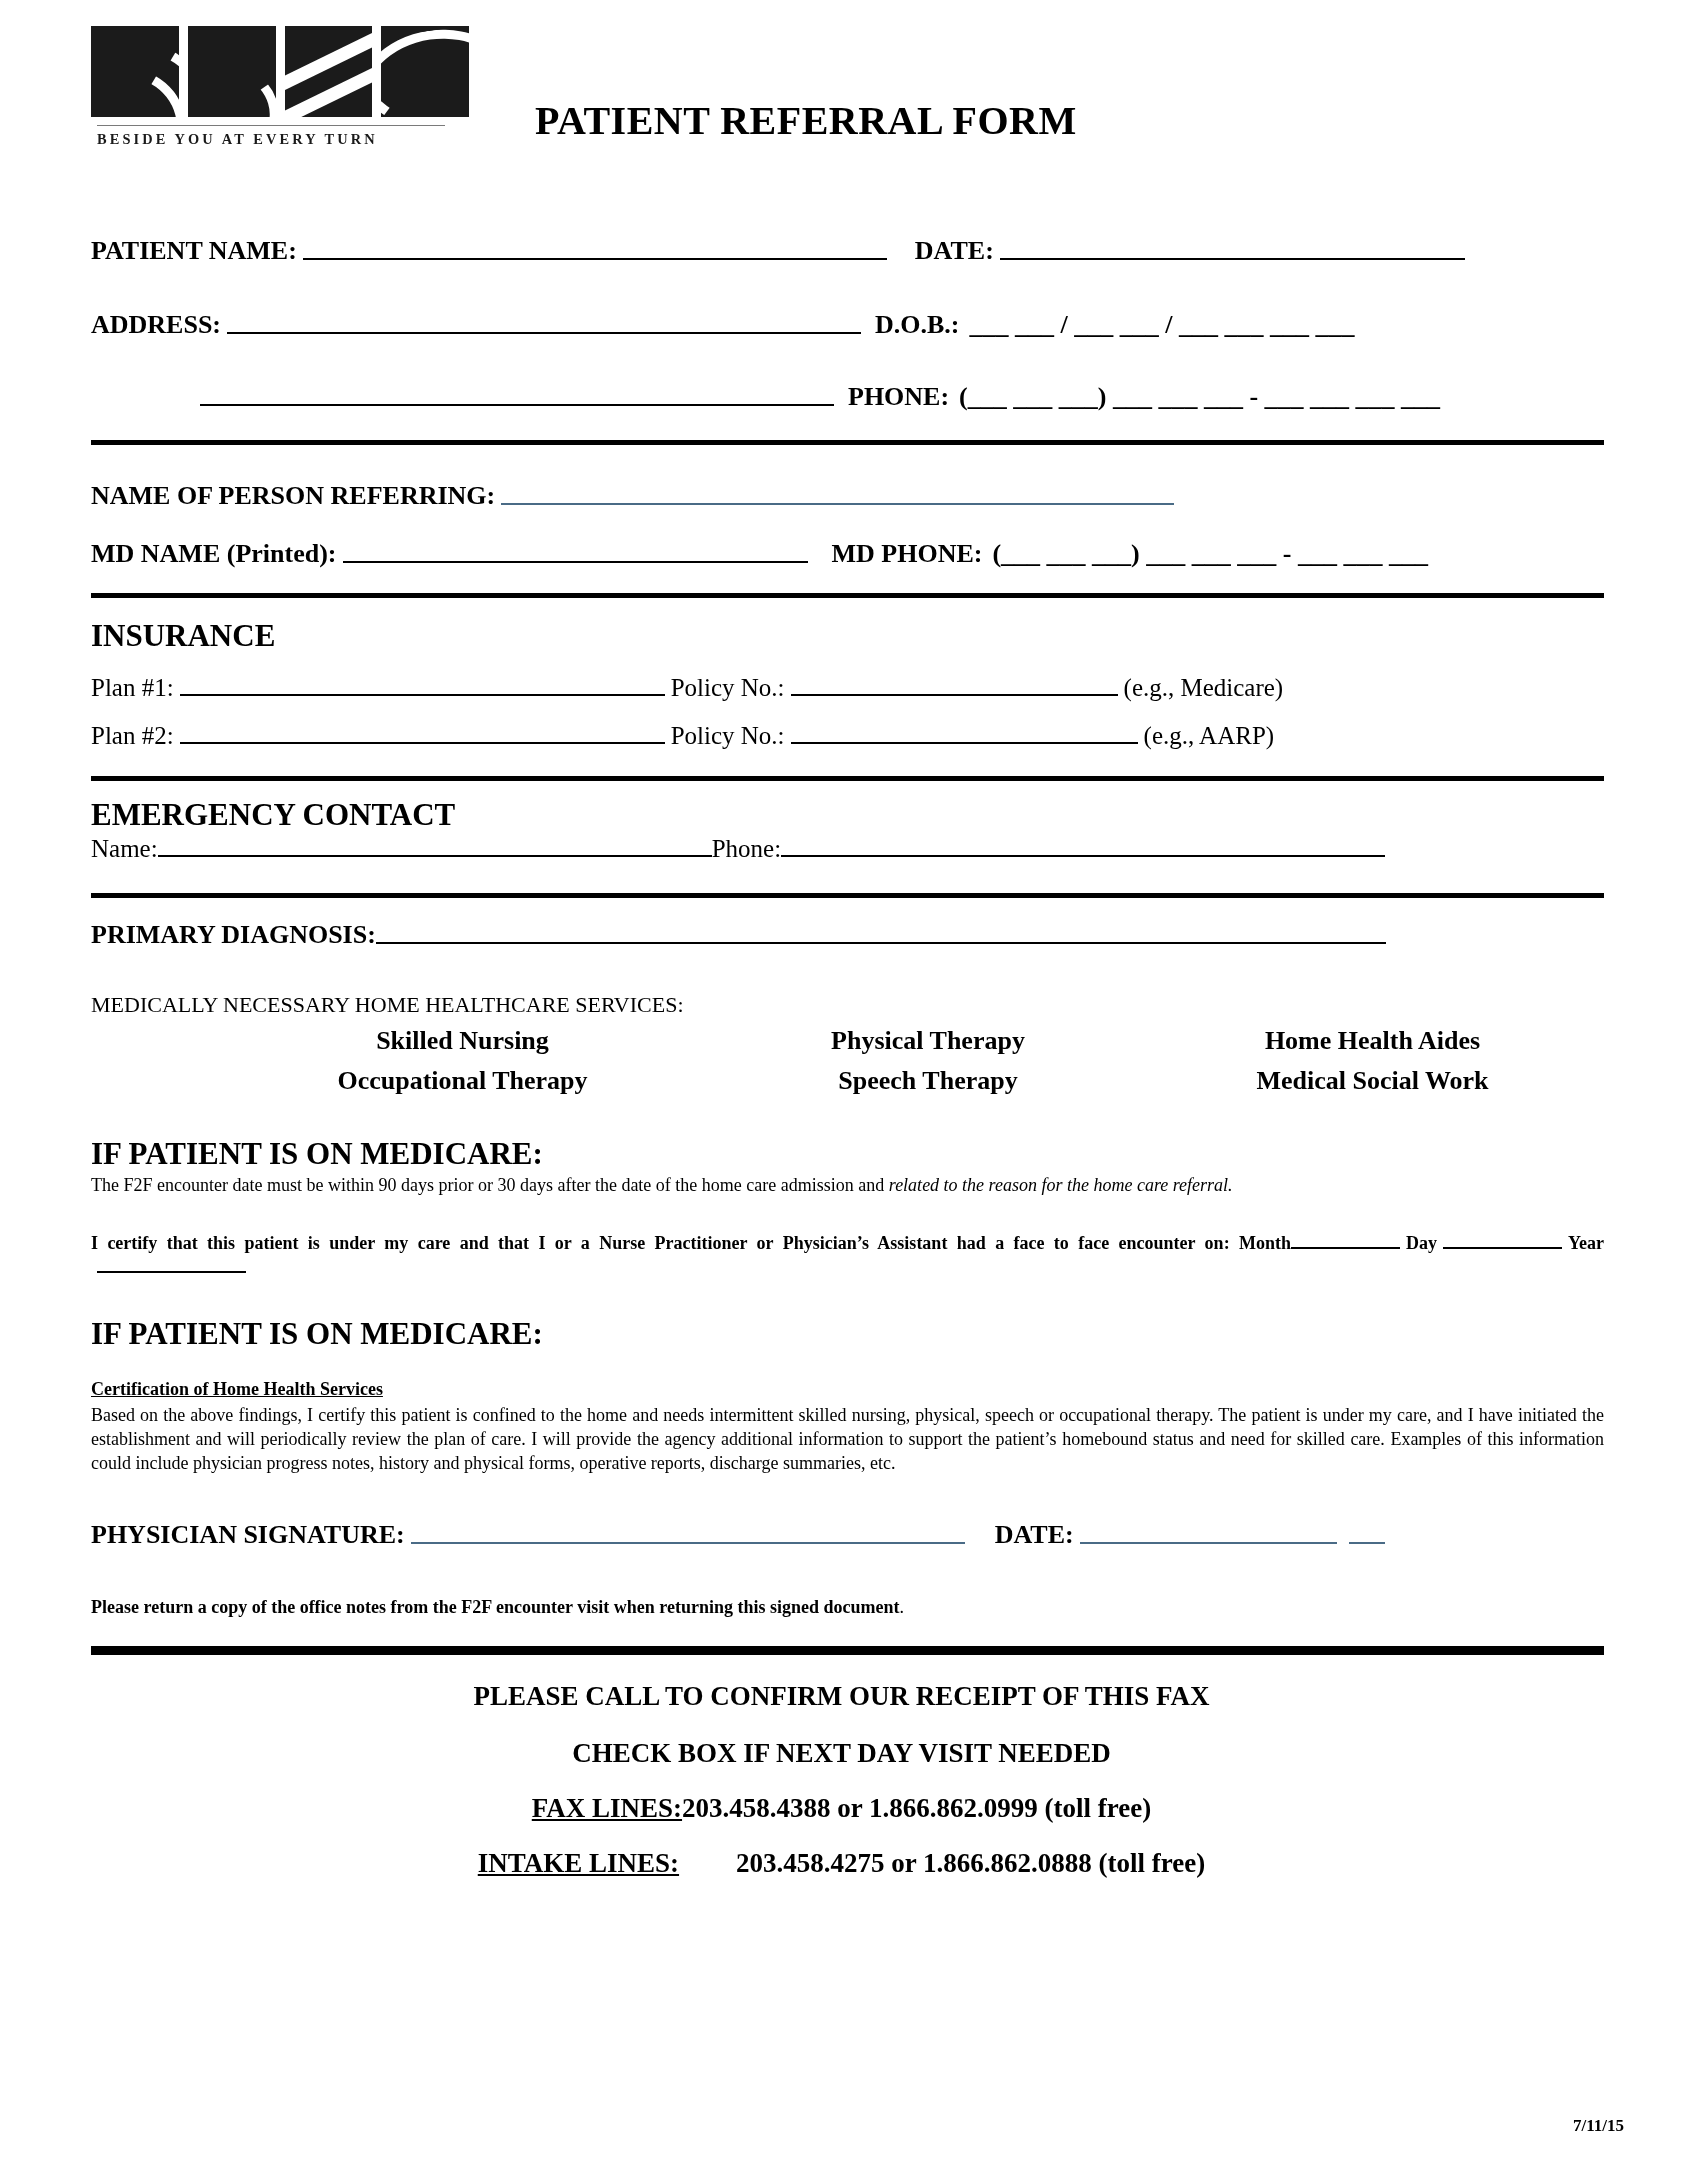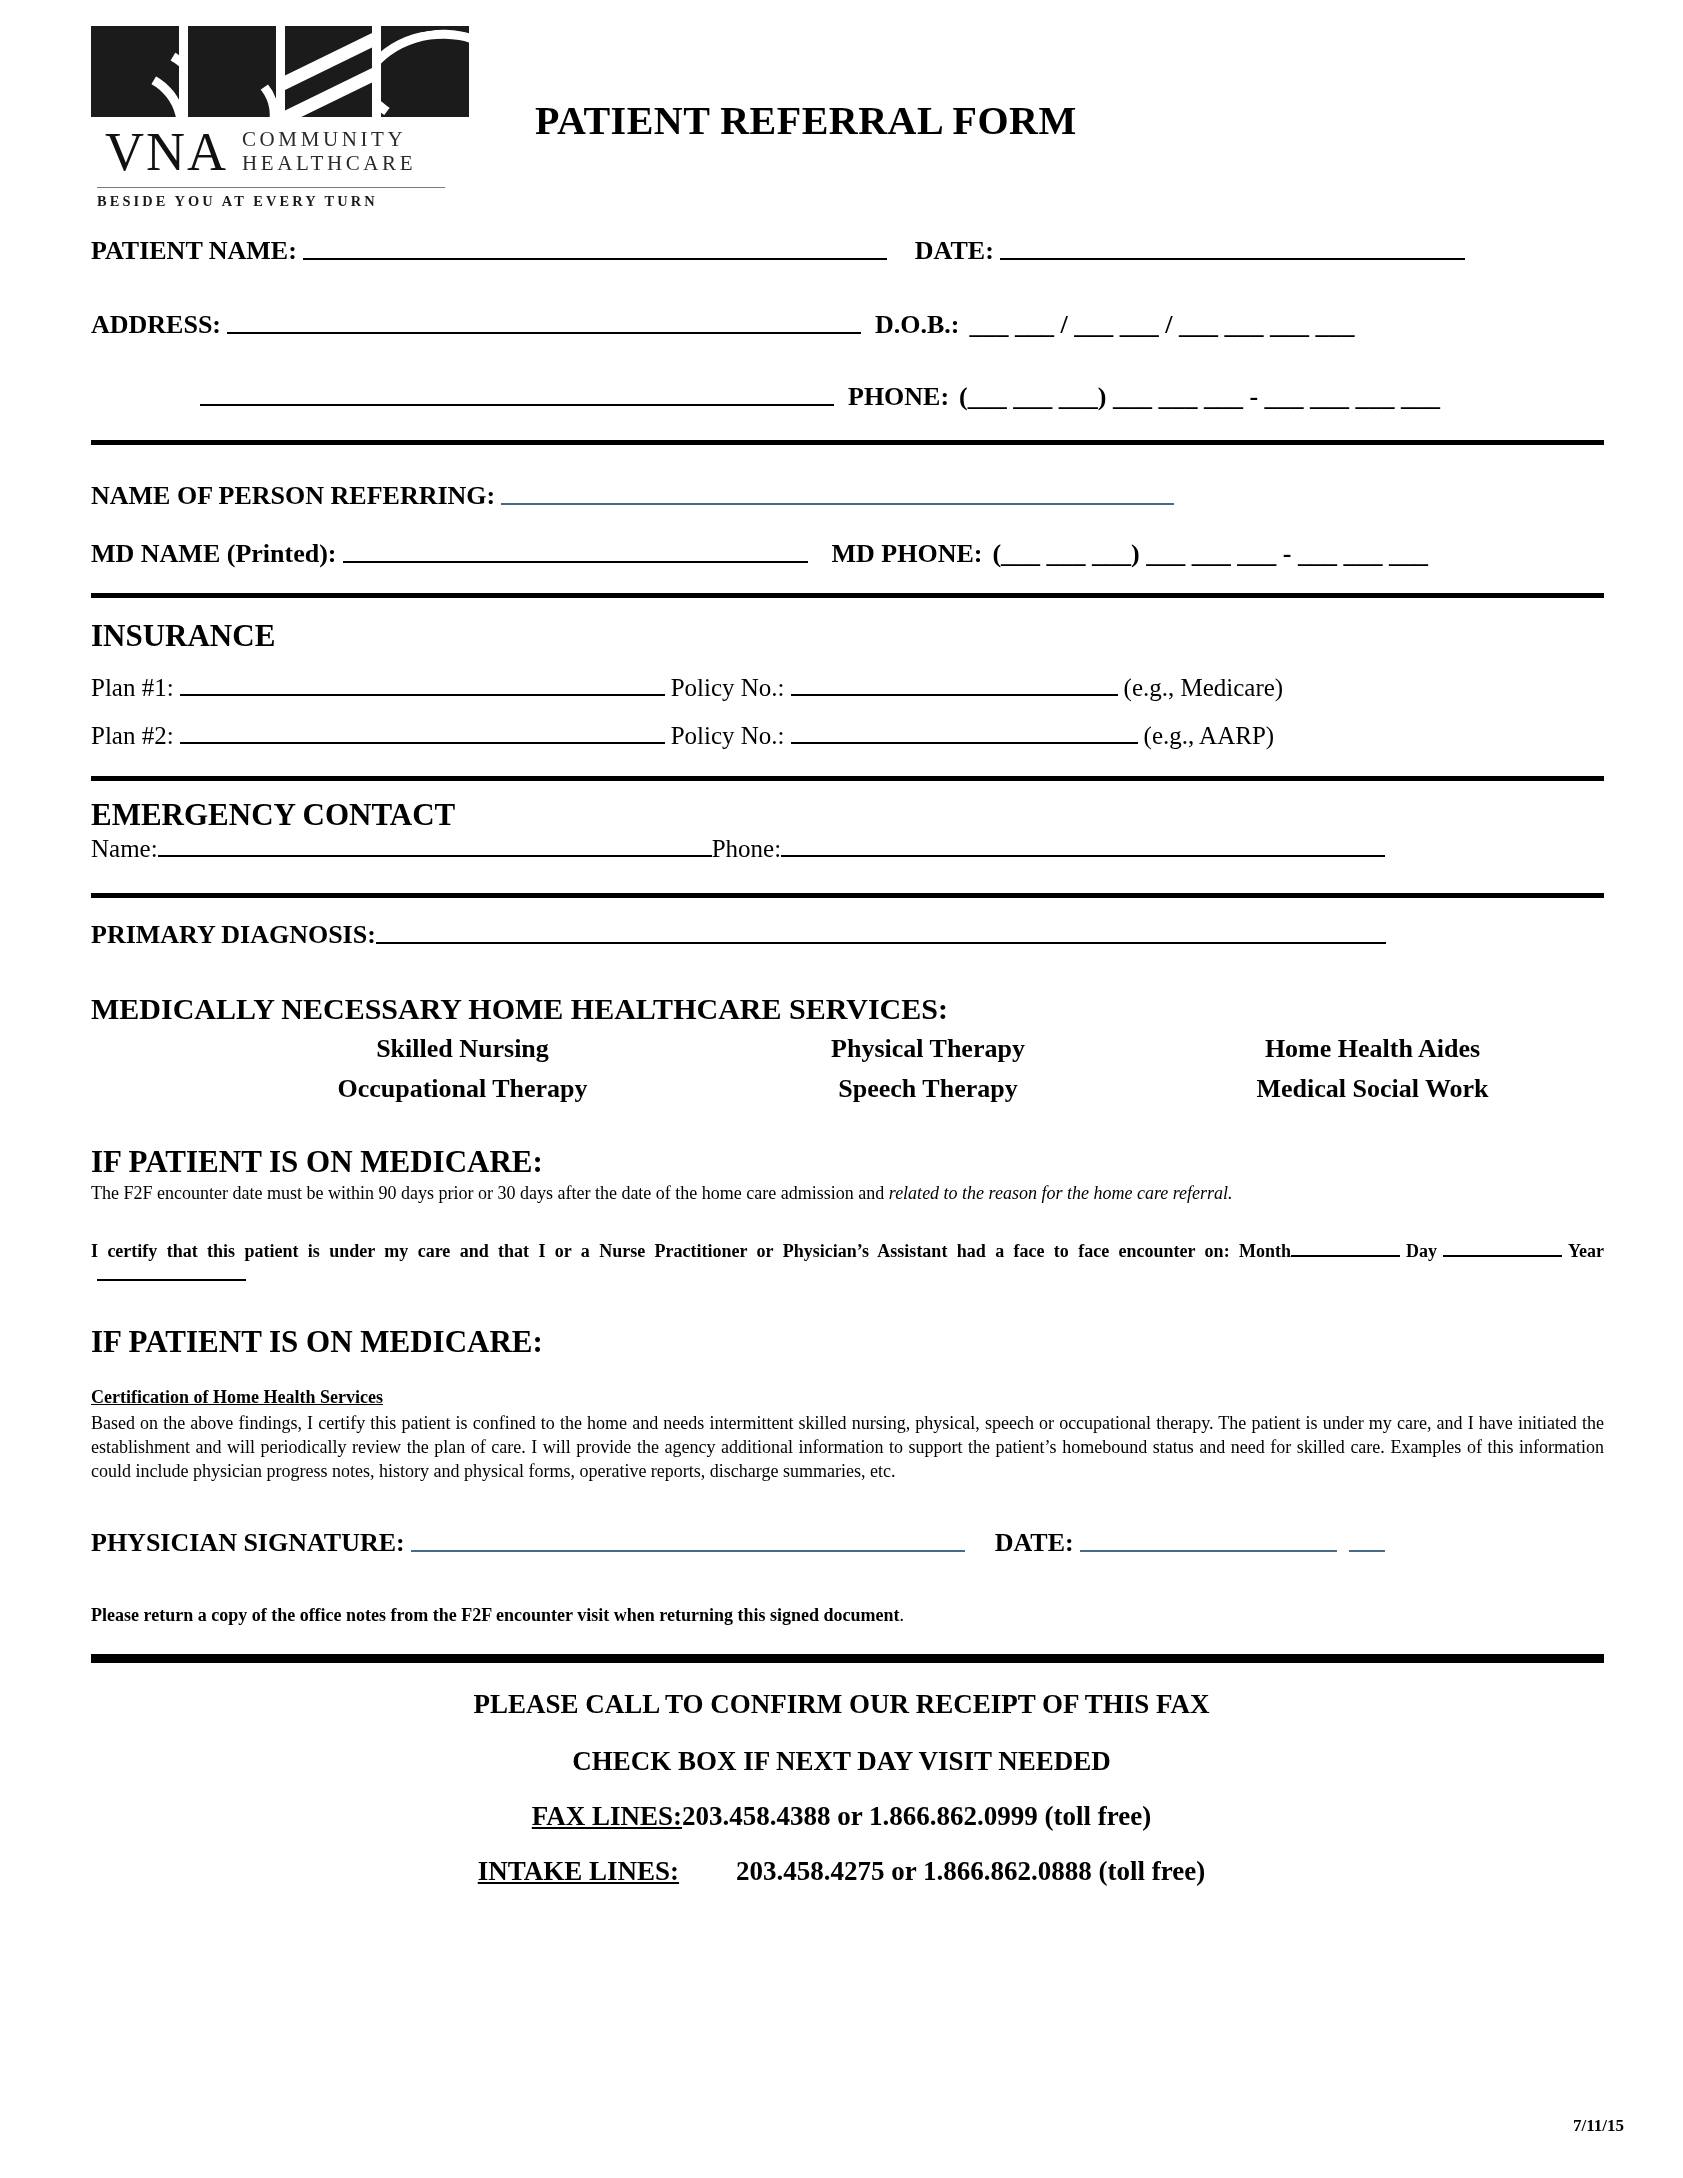--- a/index.html
+++ b/index.html
@@ -168,22 +168,22 @@
     font-size: 18px;
     line-height: 1.33;
     text-align: justify;
   }
   .para-j { text-align: justify; }
   .bold { font-weight: bold; }
   .ital { font-style: italic; }
   .uline { text-decoration: underline; }
 
   .services-head {
-    font-weight: bold;
-    font-size: 30px;
+    font-weight: normal;
+    font-size: 22px;
   }
   .services-grid {
     display: grid;
     grid-template-columns: 505px 426px auto;
     font-weight: bold;
     font-size: 26px;
     padding-left: 119px;
     margin-top: 8px;
     row-gap: 10px;
   }
@@ -231,27 +231,20 @@
         <div class="mark m3">
           <span class="band b1"></span>
             <span class="band b2"></span>
         </div>
         <div class="mark m4">
           <span class="swoosh s1"></span>
             <span class="swoosh s2"></span>
         </div>
       </div>
 
-      <div class="wordmark">
-        <div class="vna">VNA</div>
-        <div class="ch-lines">
-          <div>COMMUNITY</div>
-          <div>HEALTHCARE</div>
-        </div>
-      </div>
 
       <div class="tagline-wrap">
         <div class="tagline-rule"></div>
         <div class="tagline">BESIDE YOU AT EVERY TURN</div>
       </div>
     </div>
 
     <div class="form-title">PATIENT REFERRAL FORM</div>
   </div>
 

